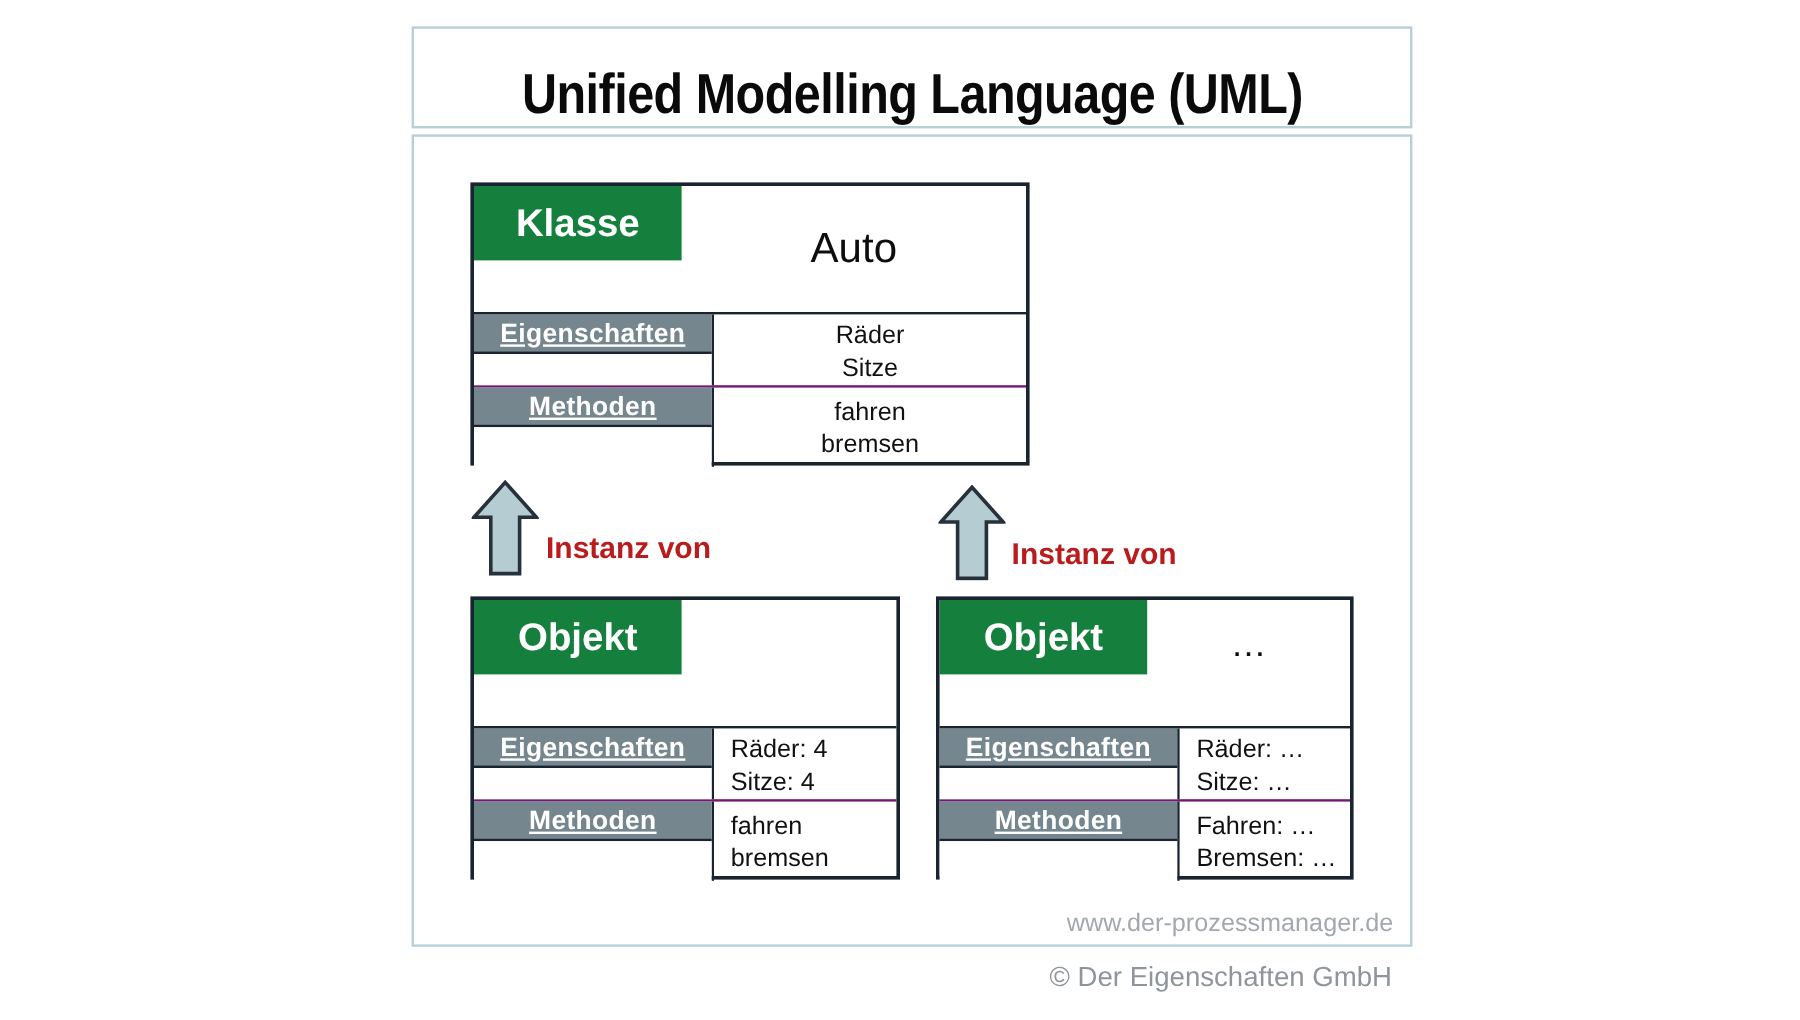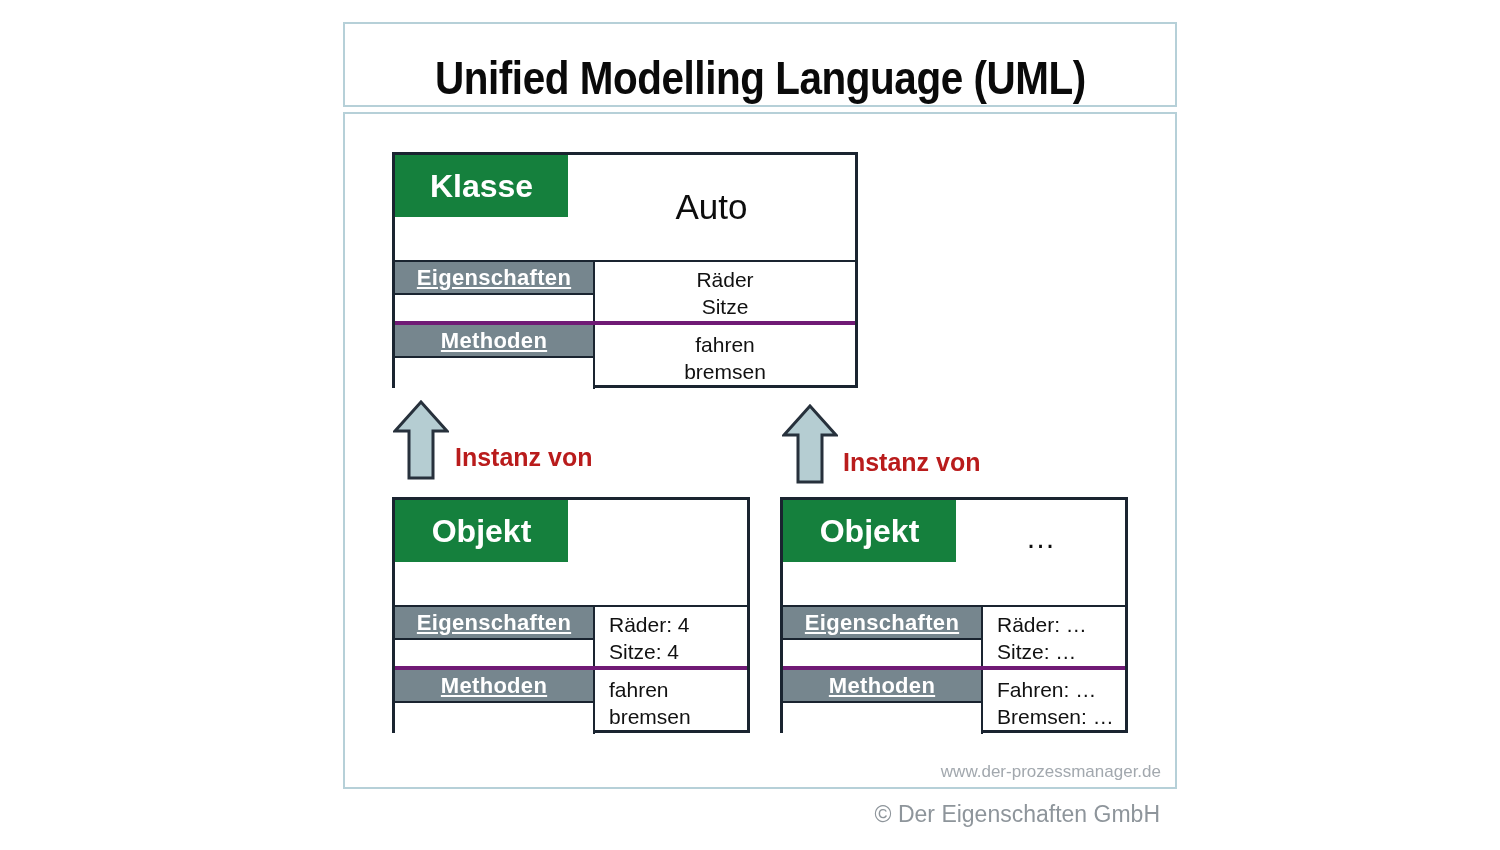--- a/index.html
+++ b/index.html
@@ -62,21 +62,21 @@
   .uml-name {
     position:absolute; left:173px; right:0; top:0;
     display:flex; align-items:center; justify-content:center;
     font-weight:400; color:#0d0d0d;
     white-space:nowrap;
   }
   .box-class .uml-name  { height:104px; font-size:35px; }
   .box-object .uml-name { height:76px;  font-size:30px; }
 
   .uml-section { display:flex; height:59px; box-sizing:border-box; }
-  .uml-section.sec2 { height:68px; border-top:4px solid #701a75; }
+  .uml-section.sec2 { height:68px; border-top:2px solid #701a75; }
 
   .label-col {
     width:200px;
     box-sizing:border-box;
     border-right:2px solid #1a2430;
     display:flex; flex-direction:column;
   }
   .label-bar {
     height:33px;
     box-sizing:border-box;
@@ -104,21 +104,21 @@
   .arrow-up { position:absolute; width:56px; height:80px; }
   .instanz-label {
     position:absolute;
     font-weight:700; font-size:25px; color:#b91c1c;
     white-space:nowrap;
   }
 
   
   .website-text {
     position:absolute; right:14px; bottom:5px;
-    font-size:17px; color:#a2a8ae;
+    font-size:21px; color:#a2a8ae;
   }
   .copyright-text {
     position:absolute; right:340px; top:801px;
     font-size:23px; color:#8e959b;
   }
 </style>
 </head>
 <body>
 
 <div class="title-box">

